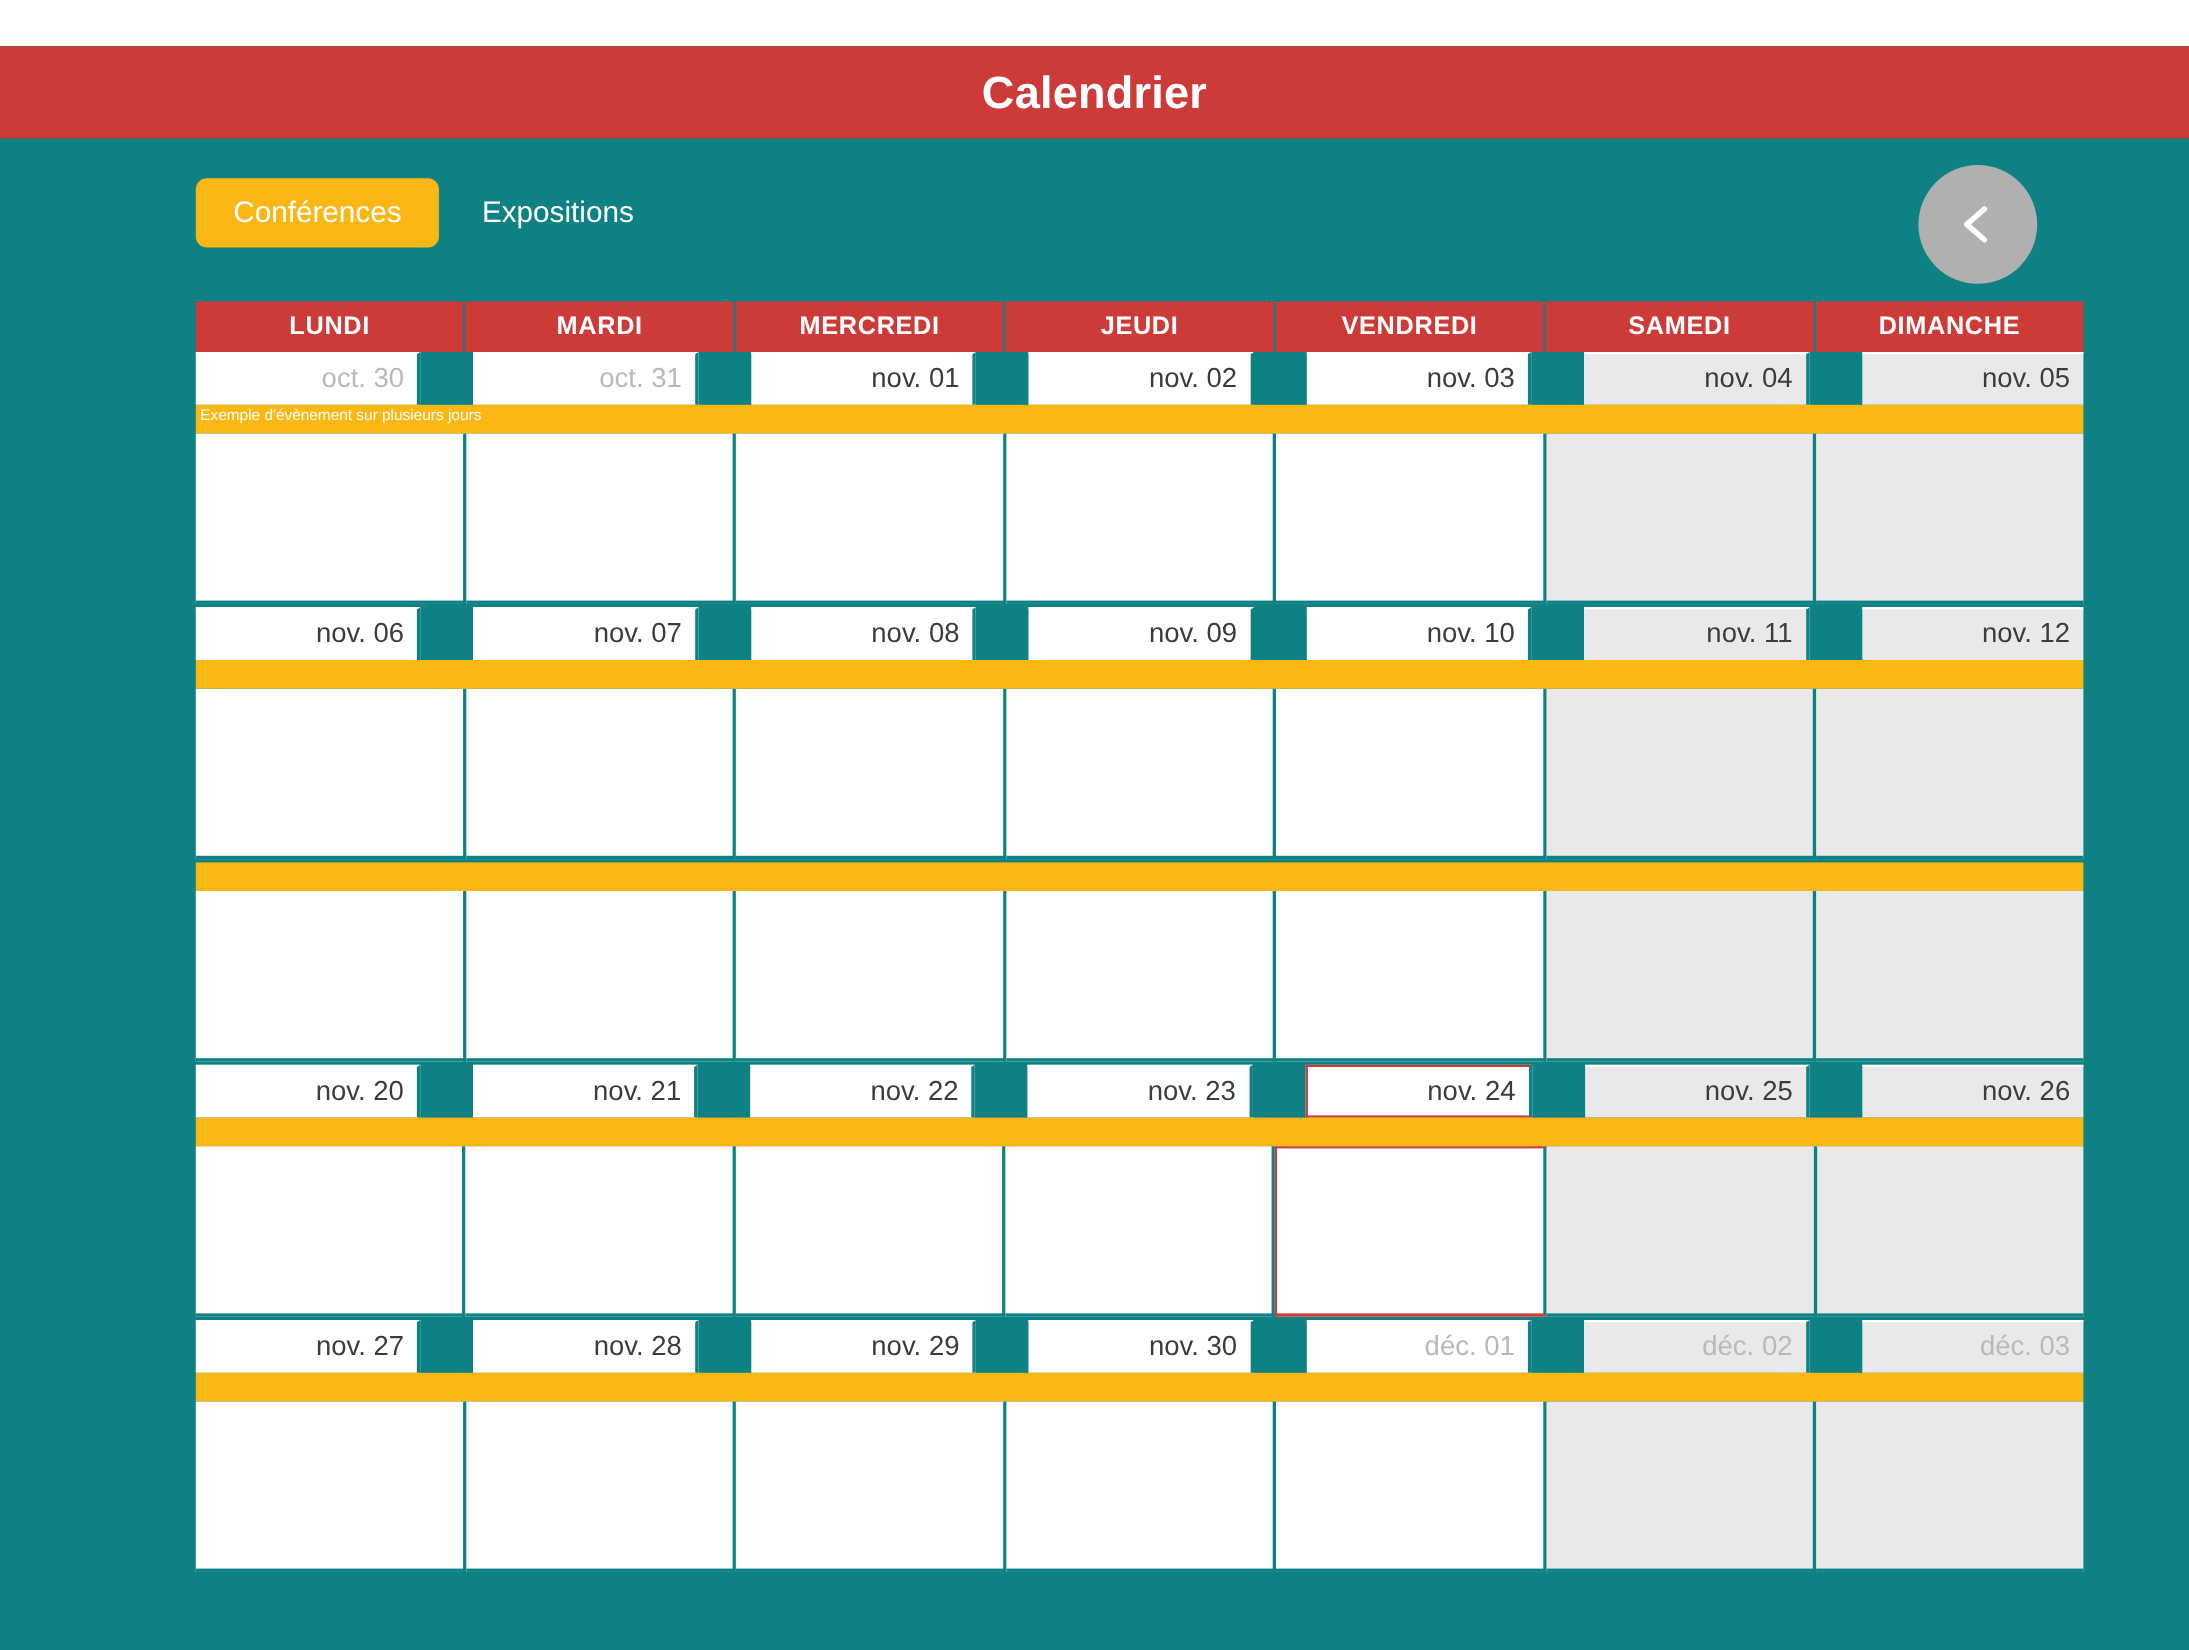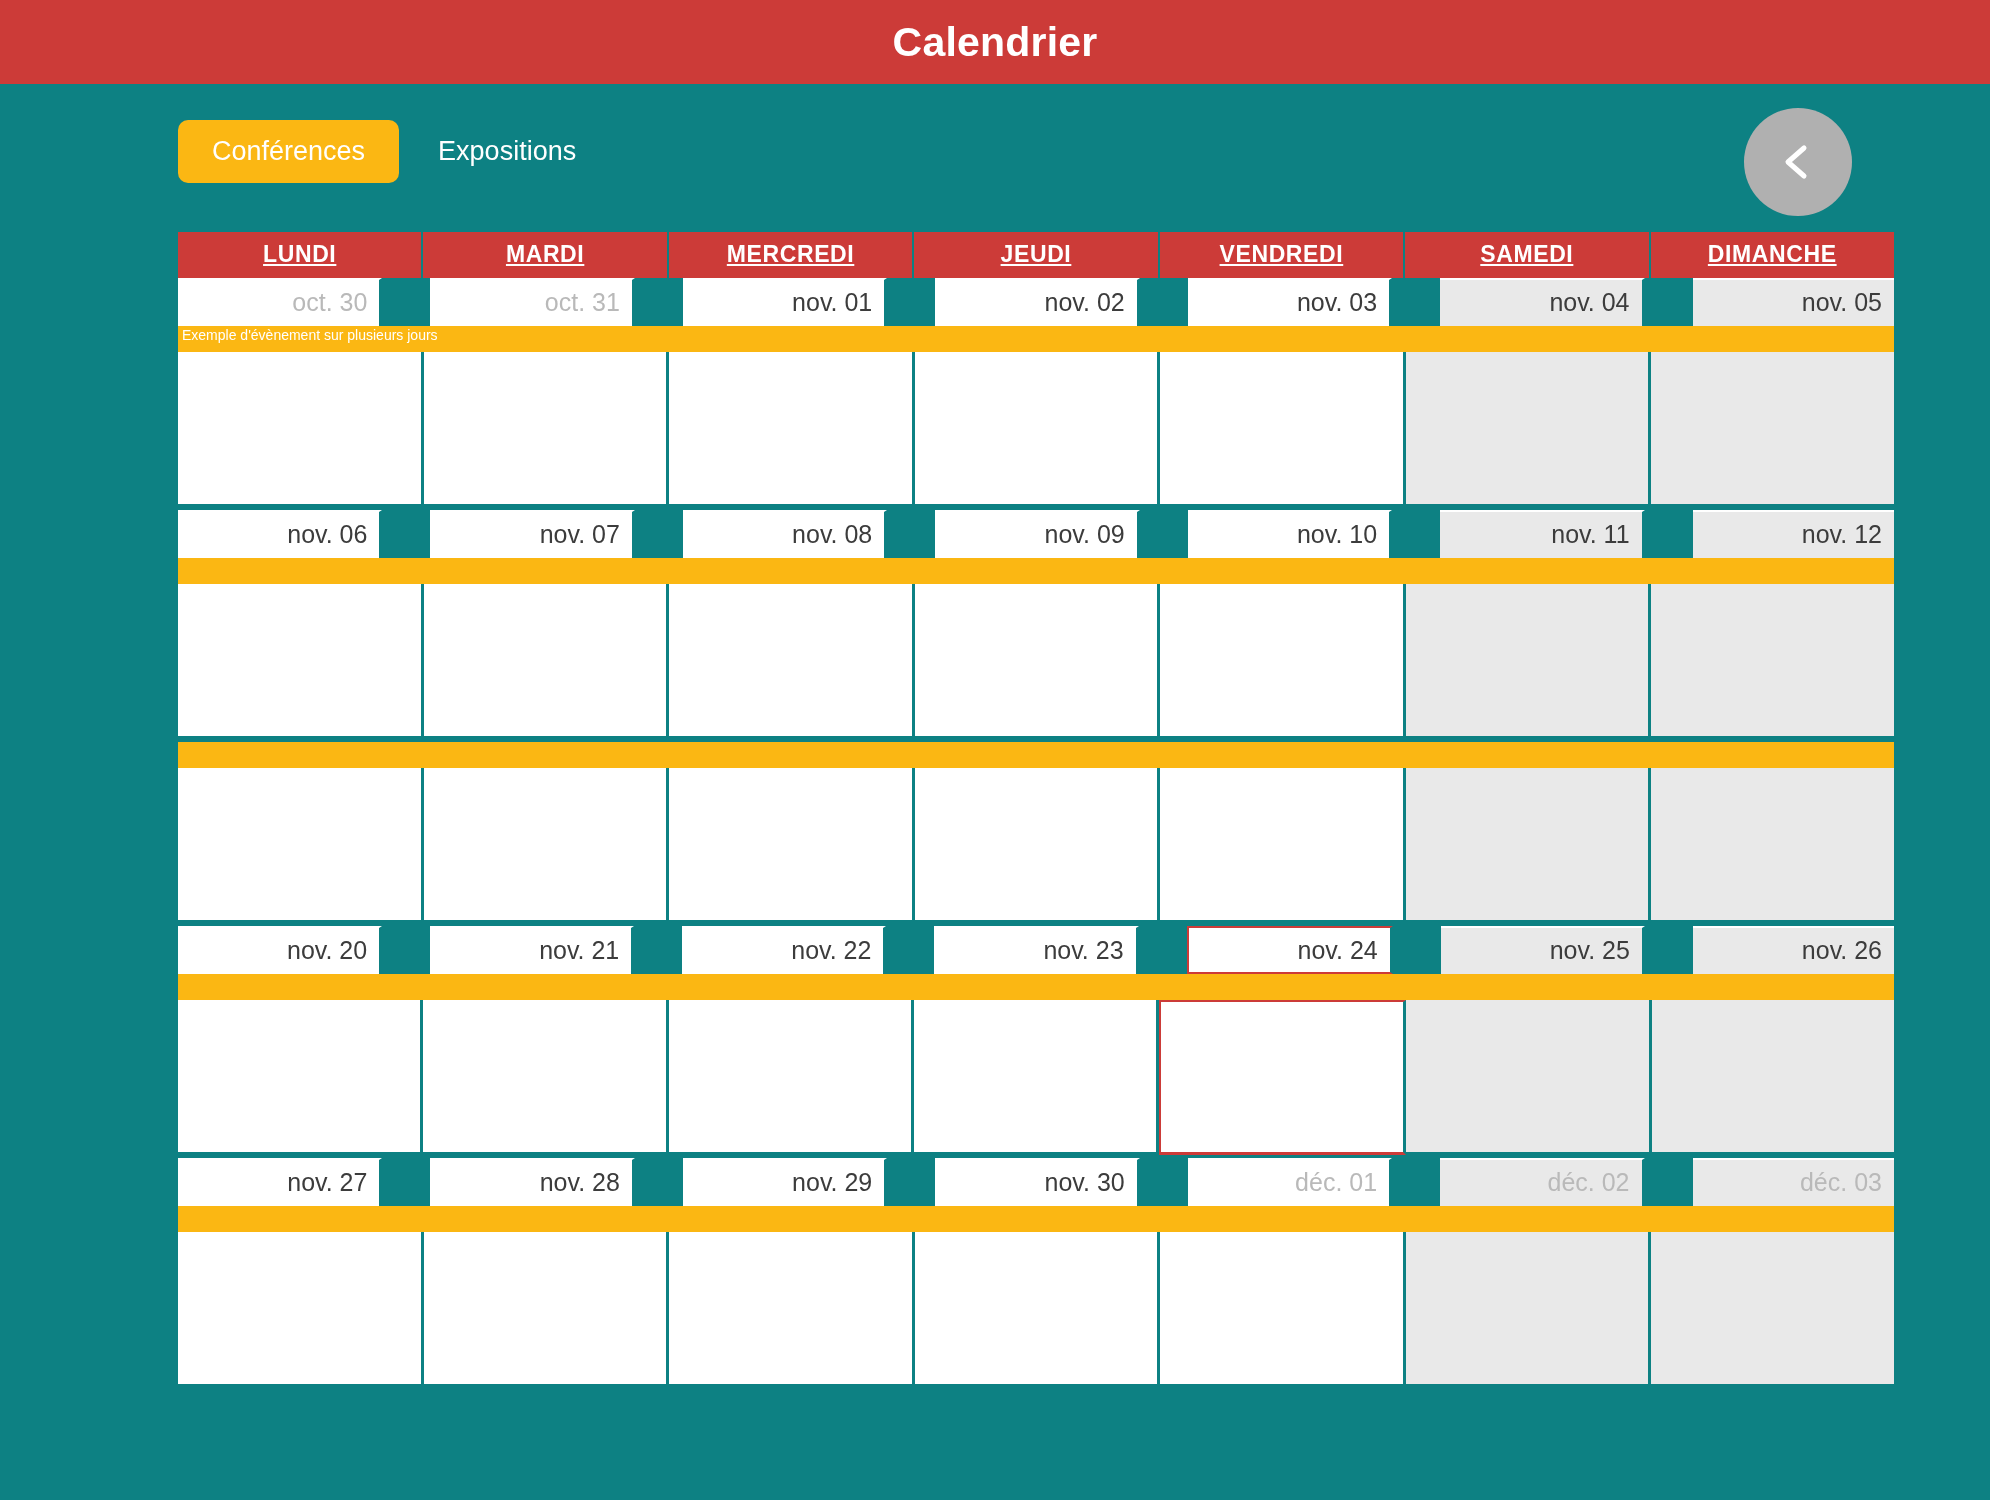--- a/index.html
+++ b/index.html
@@ -8,20 +8,21 @@
     height: 1500px;
     background: #ffffff;
     font-family: "Liberation Sans", sans-serif;
     overflow: hidden;
   }
   #app {
     position: relative;
     width: 1990px;
     height: 1232px;
     background: #14532d;
+    margin-top: 42px;
   }
   
   .titlebar {
     position: absolute;
     left: 0; top: 0;
     width: 1990px;
     height: 84px;
     background: #cc3b38;
     display: flex;
     align-items: center;
@@ -90,21 +91,20 @@
   .cal-head .hcell {
     flex: 1 1 0;
     background: #cc3b38;
     color: #ffffff;
     text-align: center;
     font-size: 23px;
     font-weight: bold;
     letter-spacing: 0.6px;
     padding: 9px 0 10px 0;
     border-right: 2px solid #0d8183;
-    text-decoration: underline;
   }
   .cal-head .hcell:last-child { border-right: none; }
 
   .week {
     width: 100%;
     position: relative;
     margin-bottom: 3px;
   }
   .daynums {
     display: flex;

